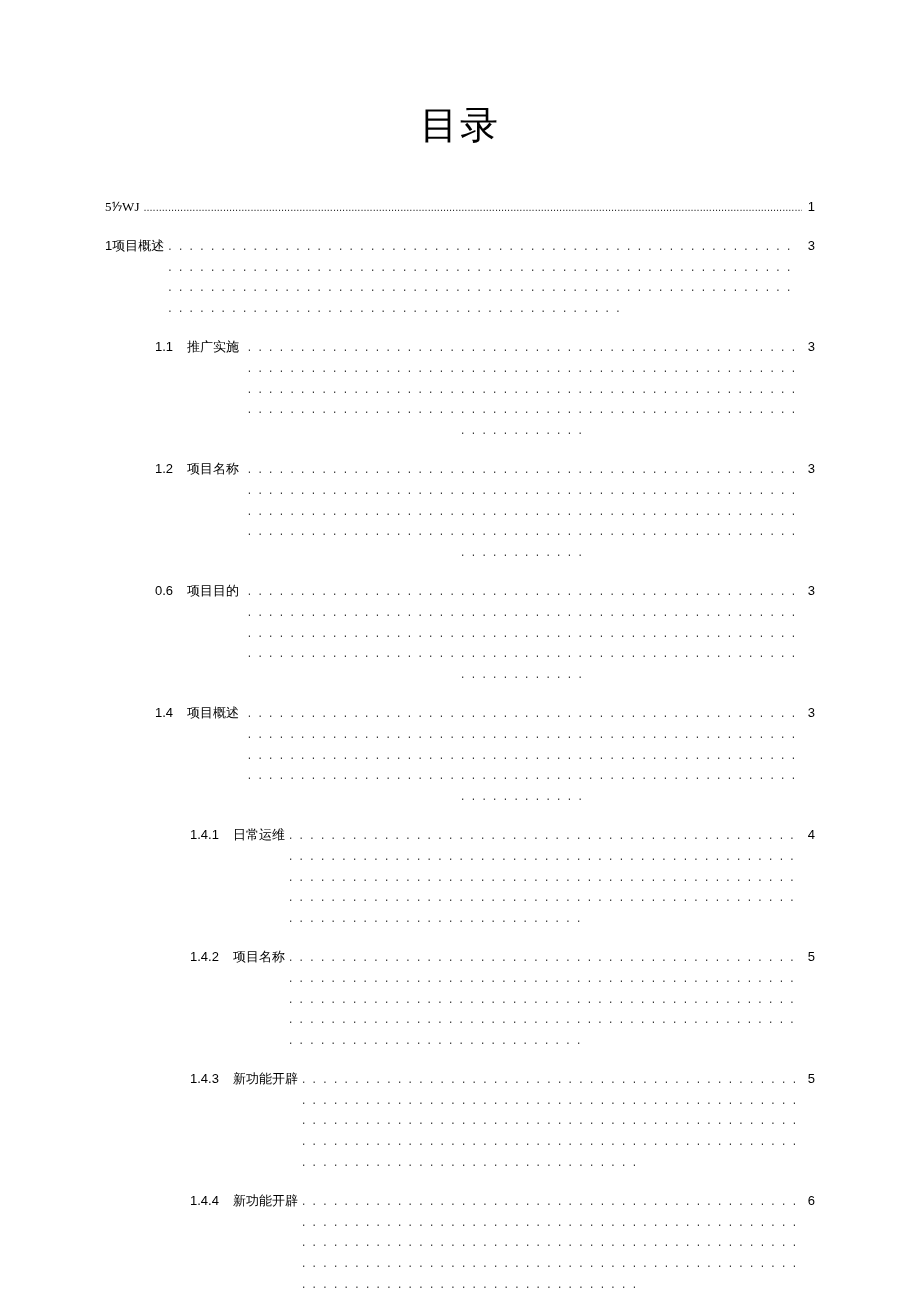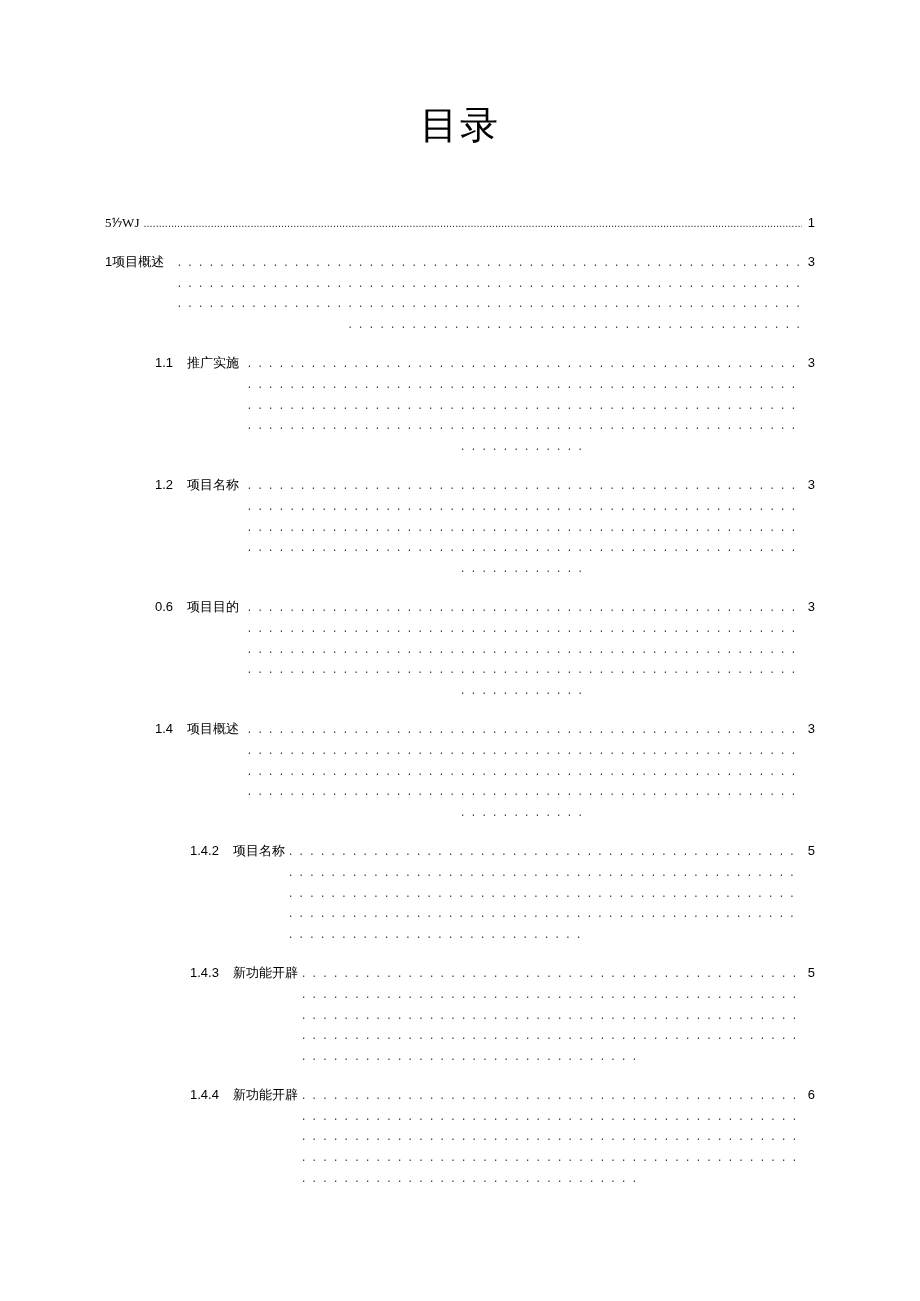--- a/index.html
+++ b/index.html
@@ -13,34 +13,34 @@
       background: #ffffff;
       font-family: "SimSun", "Microsoft YaHei", serif;
       color: #000;
       padding: 100px 105px 0 105px;
     }
     .title {
       font-size: 38px;
       font-weight: normal;
       text-align: center;
       font-family: "SimSun", serif;
-      margin-bottom: 62px;
+      margin-bottom: 46px;
       letter-spacing: 2px;
     }
     .toc {
       width: 100%;
     }
     .toc-row {
       display: flex;
       align-items: baseline;
       margin-bottom: 18px;
       font-size: 13px;
       line-height: 1.6;
     }
-    .indent-0 { padding-left: 0; text-align: right; }
+    .indent-0 { padding-left: 0; }
     .indent-1 { padding-left: 50px; text-align: center; }
     .indent-2 { padding-left: 85px; }
     .num {
       font-family: Arial, sans-serif;
       white-space: nowrap;
       margin-right: 14px;
     }
     .num-inline {
       font-family: Arial, sans-serif;
       white-space: nowrap;
@@ -113,20 +113,26 @@
       <span class="leader leader-dots"></span>
       <span class="page">3</span>
     </div>
     <div class="toc-row indent-1">
       <span class="num">1.4</span>
       <span class="label">项目概述</span>
       <span class="leader leader-dots"></span>
       <span class="page">3</span>
     </div>
     <div class="toc-row indent-2">
+      <span class="num">1.4.1</span>
+      <span class="label">日常运维</span>
+      <span class="leader leader-dots"></span>
+      <span class="page">4</span>
+    </div>
+    <div class="toc-row indent-2">
       <span class="num">1.4.2</span>
       <span class="label">项目名称</span>
       <span class="leader leader-dots"></span>
       <span class="page">5</span>
     </div>
     <div class="toc-row indent-2">
       <span class="num">1.4.3</span>
       <span class="label">新功能开辟</span>
       <span class="leader leader-dots"></span>
       <span class="page">5</span>

